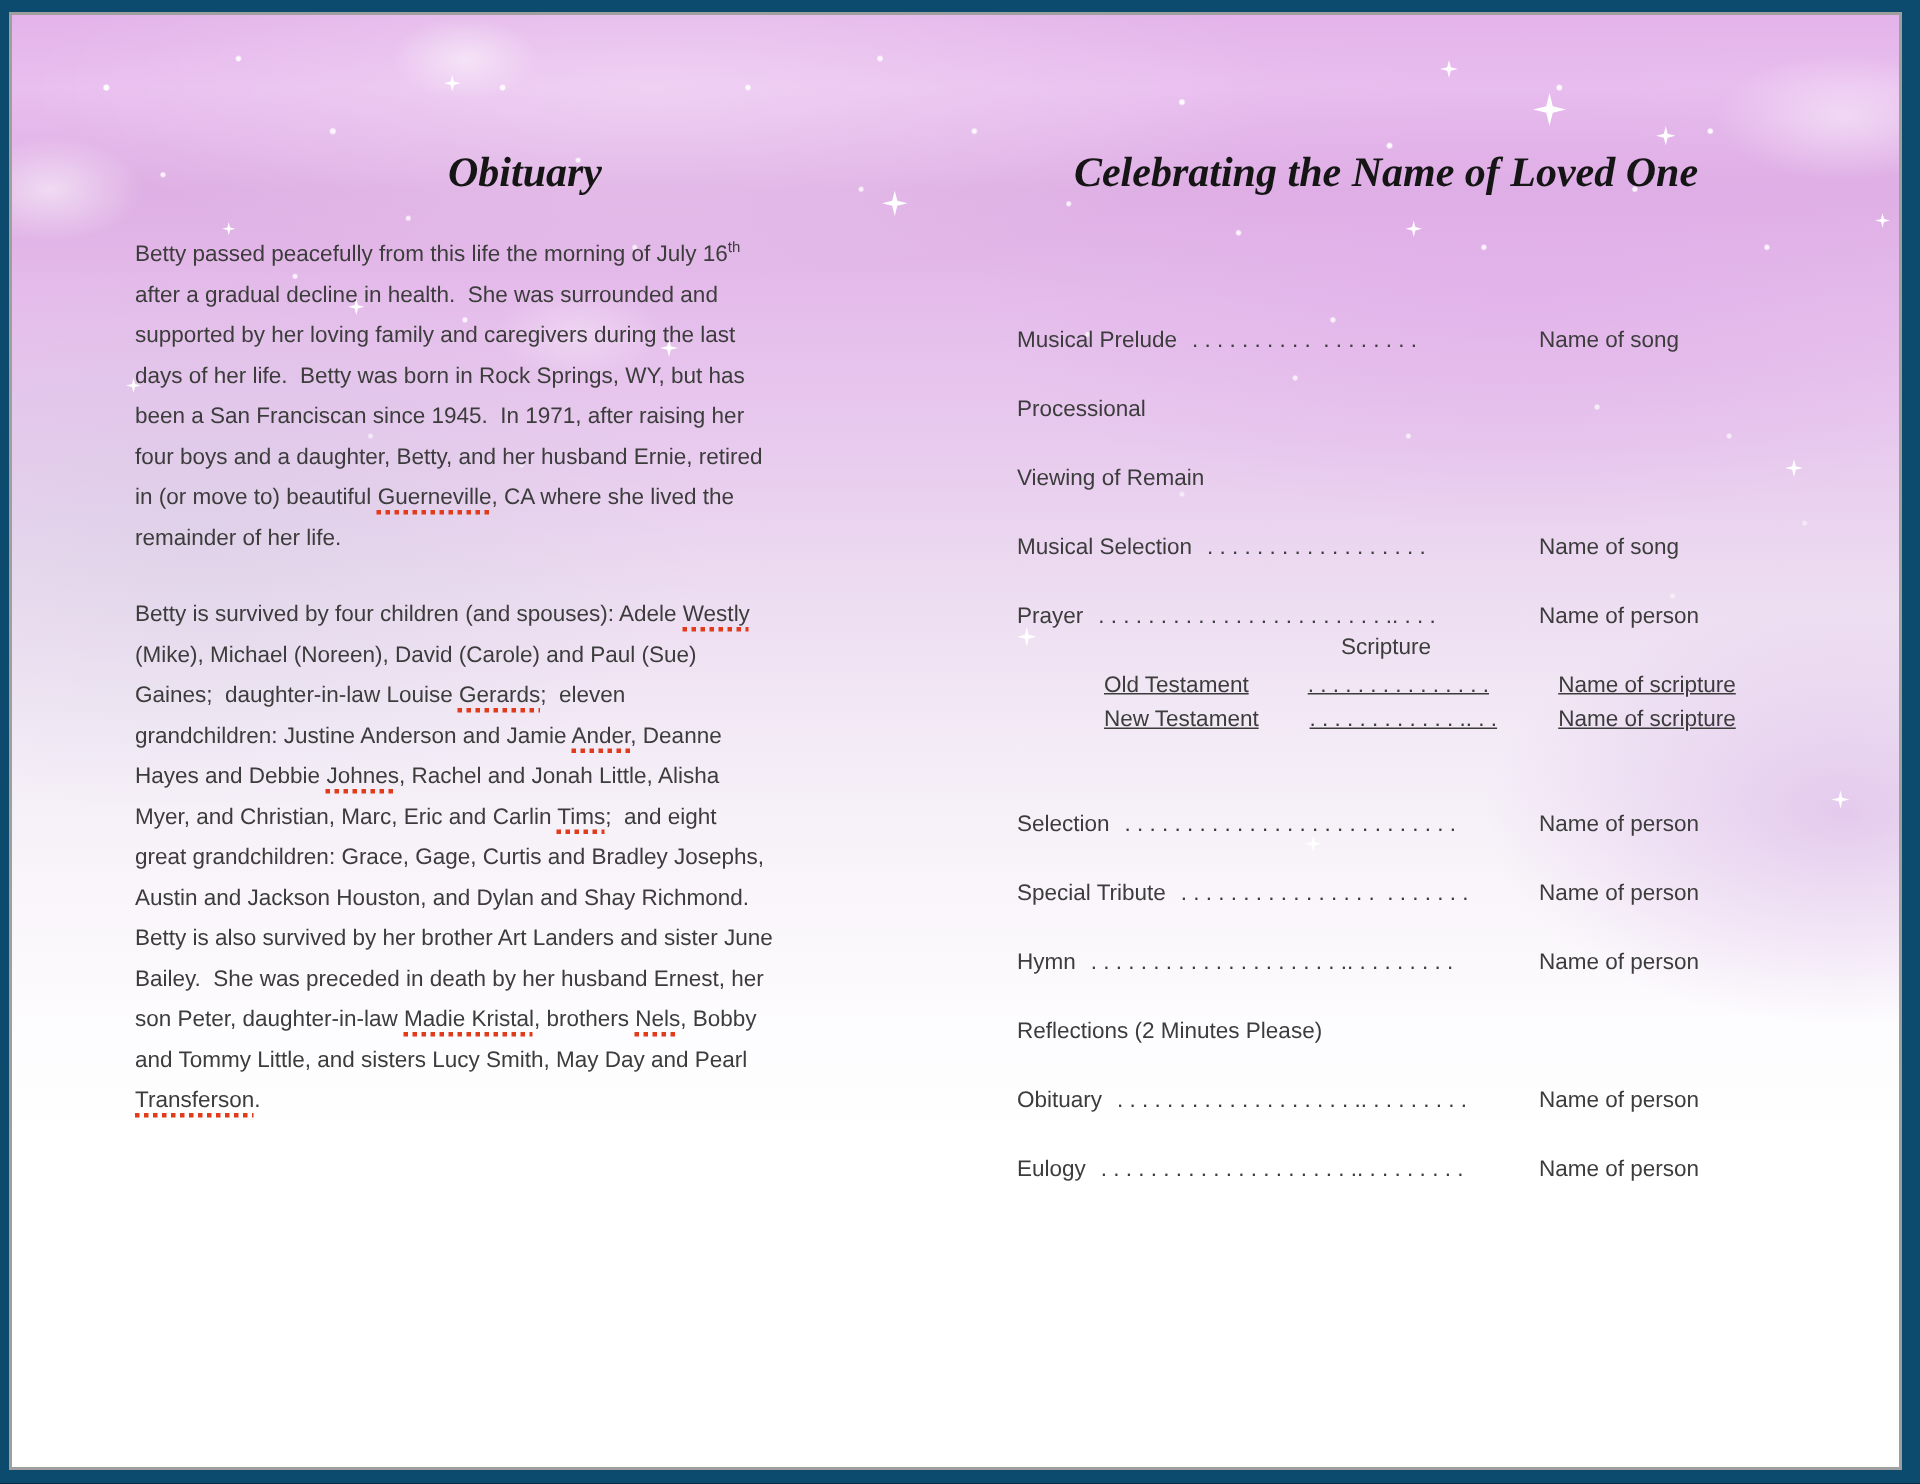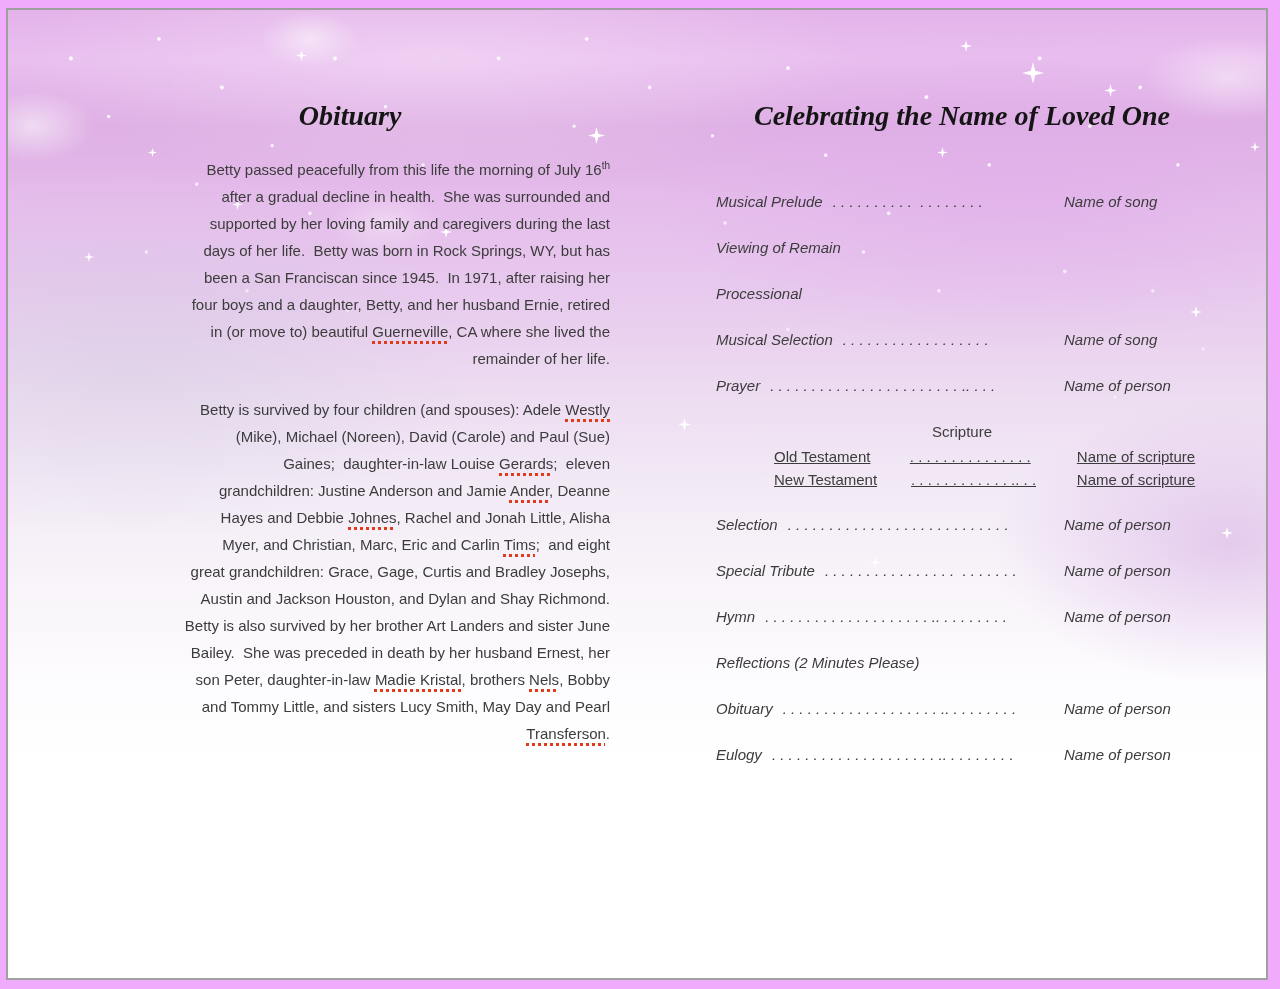--- a/index.html
+++ b/index.html
@@ -7,21 +7,21 @@
     padding: 0;
     width: 1280px;
     height: 989px;
     background: #000000;
     font-family: "Liberation Sans", "DejaVu Sans", sans-serif;
     overflow: hidden;
   }
   .frame {
     position: absolute;
     inset: 0;
-    background: #f0abfc;
+    background: #0c4a6e;
   }
   .page {
     position: absolute;
     left: 6px;
     top: 8px;
     right: 12px;
     bottom: 9px;
     border: 2px solid #9f9f9f;
     overflow: hidden;
     background:
@@ -84,51 +84,50 @@
   }
   .star {
     position: absolute;
     background: rgba(255,255,255,0.95);
     clip-path: polygon(50% 0, 60% 40%, 100% 50%, 60% 60%, 50% 100%, 40% 60%, 0 50%, 40% 40%);
     filter: drop-shadow(0 0 2px rgba(255,255,255,.8));
   }
   
   .panel { position: absolute; color: #3c3c3c; }
   .panel-left  { left: 82px;  top: 88px; width: 520px; }
-  .panel-right { left: 708px; top: 88px; width: 492px; }
+  .panel-right { left: 670px; top: 88px; width: 492px; }
   h1.title {
     margin: 0;
     font-family: "Liberation Serif", "DejaVu Serif", serif;
     font-weight: bold;
     font-style: italic;
     font-size: 28px;
     line-height: 36px;
     text-align: center;
     color: #151515;
   }
   .paragraphs { margin-top: 22px; }
   .paragraphs p {
     margin: 0 0 24px 0;
     font-size: 15px;
     line-height: 27px;
     white-space: pre-wrap;
     color: #3c3c3c;
-    text-align: right;
   }
   .paragraphs sup { font-size: 10px; vertical-align: super; line-height: 0; }
   .misspelled {
     text-decoration: underline;
     text-decoration-style: dotted;
     text-decoration-color: #e23b1c;
     text-decoration-thickness: 2.5px;
     text-underline-offset: 4px;
     text-decoration-skip-ink: none;
   }
   .service-list { margin-top: 57px; font-size: 15px; }
-  .prow { display: flex; height: 46px; line-height: 21px; align-items: flex-start; font-style: italic; }
+  .prow { display: flex; height: 46px; line-height: 21px; align-items: flex-end; }
   .prow .lbl  { white-space: pre; flex: none; }
   .prow .dots { flex: 1 1 auto; overflow: hidden; white-space: pre; padding: 0 4px 0 10px; color: #3c3c3c; }
   .prow .val  { flex: none; width: 144px; white-space: pre; margin-left: 24px; }
   .pgroup { height: 93px; text-align: center; }
   .pgroup .glabel { line-height: 21px; margin-bottom: 3px; }
   .sub { display: flex; line-height: 23px; text-decoration: underline; }
   .sub .lbl  { white-space: pre; flex: none; padding-left: 58px; }
   .sub .dots { flex: 1 1 auto; overflow: hidden; white-space: pre; padding: 0 4px 0 10px; }
   .sub .val  { flex: none; width: 144px; white-space: pre; }
 </style>
@@ -185,26 +184,26 @@
 
     <div class="panel panel-right">
       <h1 class="title">Celebrating the Name of Loved One</h1>
       <div class="service-list" id="service-list">
           <div class="prow">
             <span class="lbl">Musical Prelude</span>
             <span class="dots">. . . . . . . . . .  . . . . . . . .</span>
             <span class="val">Name of song</span>
           </div>
           <div class="prow">
-            <span class="lbl">Viewing of Remain</span>
+            <span class="lbl">Processional</span>
             <span class="dots"></span>
             <span class="val"></span>
           </div>
           <div class="prow">
-            <span class="lbl">Processional</span>
+            <span class="lbl">Viewing of Remain</span>
             <span class="dots"></span>
             <span class="val"></span>
           </div>
           <div class="prow">
             <span class="lbl">Musical Selection</span>
             <span class="dots">. . . . . . . . . . . . . . . . . .</span>
             <span class="val">Name of song</span>
           </div>
           <div class="prow">
             <span class="lbl">Prayer</span>

